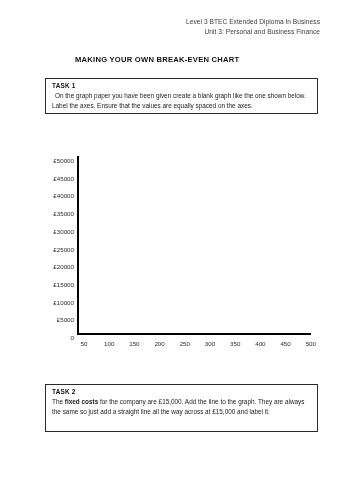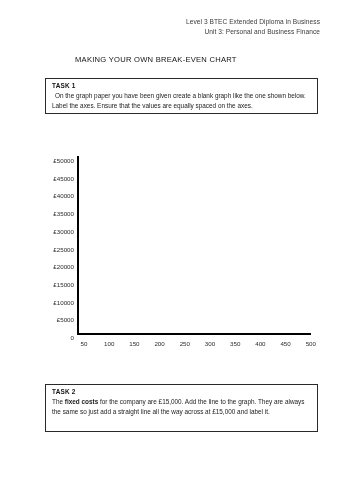--- a/index.html
+++ b/index.html
@@ -33,21 +33,21 @@
     letter-spacing: 0.05px;
   }
   .header div { white-space: nowrap; }
 
   
   .doc-title {
     position: absolute;
     top: 55px;
     left: 47px;
     font-size: 7.6px;
-    font-weight: normal;
+    font-weight: bold;
     letter-spacing: 0.25px;
     color: #111111;
     white-space: nowrap;
     padding-left: 28px;
   }
 
   
   .task-box {
     position: absolute;
     box-sizing: border-box;

